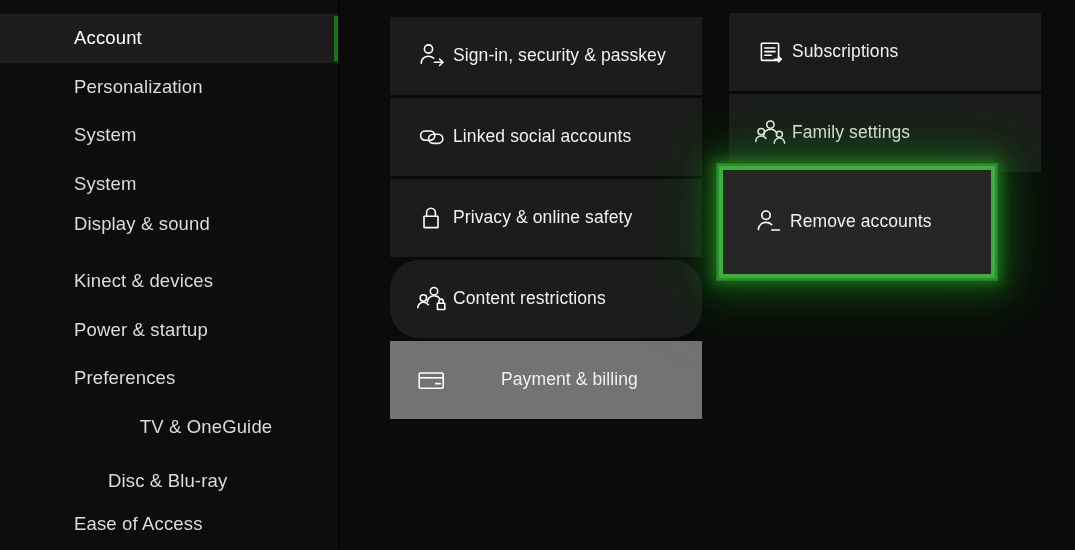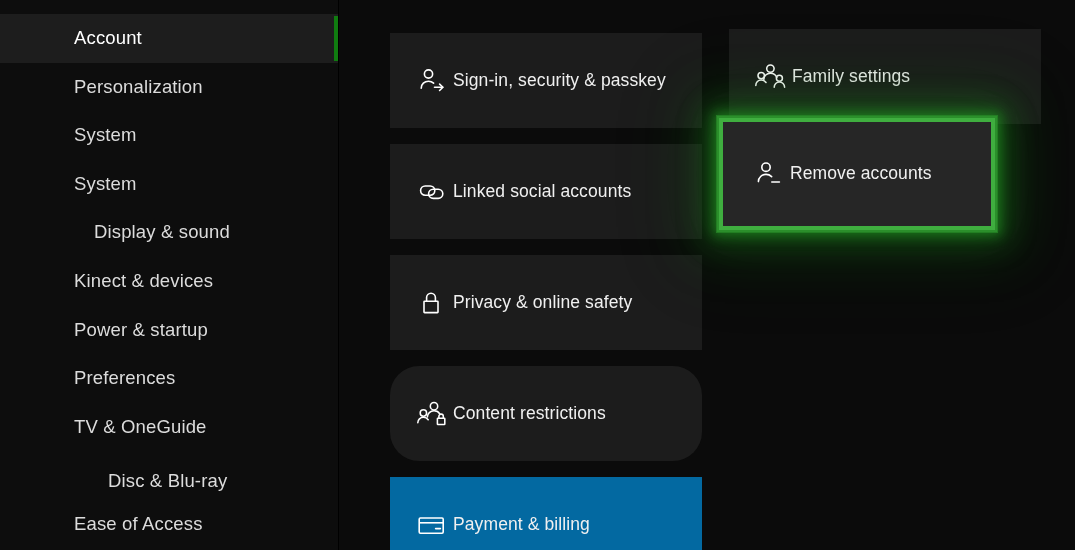--- a/index.html
+++ b/index.html
@@ -72,26 +72,25 @@
   .col {
     position: absolute;
     top: 0;
   }
   #col-mid  { left: 390px; width: 312px; }
   #col-right{ left: 729px; width: 312px; }
 
   .tile {
     position: relative;
     background: #1c1c1c;
-    height: 95px;
+    height: 78px;
     margin-bottom: 3px;
     display: flex;
     align-items: center;
     box-sizing: border-box;
-    margin-top: 16px;
   }
   .tile .tile-icon {
     width: 42px;
     min-width: 42px;
     margin-left: 21px;
     display: flex;
     align-items: center;
     justify-content: center;
     color: #ffffff;
   }
@@ -152,41 +151,41 @@
     <div class="nav-item" style="top:14px;">
       <span class="nav-label">System</span>
 
     </div>
 
     <div class="nav-item" style="top:14px;">
       <span class="nav-label">System</span>
 
     </div>
 
-    <div class="nav-item" style="top:14px;margin-left:20px;">
+    <div class="nav-item" style="top:6px;">
       <span class="nav-label">Display &amp; sound</span>
 
     </div>
 
     <div class="nav-item" style="top:14px;">
       <span class="nav-label">Kinect &amp; devices</span>
 
     </div>
 
     <div class="nav-item" style="top:14px;">
       <span class="nav-label">Power &amp; startup</span>
 
     </div>
 
     <div class="nav-item" style="top:14px;">
       <span class="nav-label">Preferences</span>
 
     </div>
 
-    <div class="nav-item" style="top:14px;">
+    <div class="nav-item" style="top:14px;justify-content:center;">
       <span class="nav-label">TV &amp; OneGuide</span>
 
     </div>
 
     <div class="nav-item" style="top:20px;margin-left:34px;">
       <span class="nav-label">Disc &amp; Blu-ray</span>
 
     </div>
 
     <div class="nav-item" style="top:14px;">
@@ -237,35 +236,46 @@
           <path d="M11.4 18.0c0-3.5 2.9-6.2 6.6-6.2 2.5 0 4.7 1.2 5.8 3.1" stroke-linecap="round"></path>
           <circle cx="7.4" cy="14.0" r="3.2"></circle>
           <path d="M1.8 23.8c0-3.1 2.5-5.5 5.6-5.5 2.0 0 3.8 1.0 4.8 2.5" stroke-linecap="round"></path>
           <rect x="21.4" y="19.2" width="7.4" height="6.2" rx="0.5"></rect>
           <path d="M22.9 19.2v-1.9a2.2 2.2 0 0 1 4.4 0v1.9" stroke-linecap="round"></path>
         </svg>
       </span>
       <span class="tile-label">Content restrictions</span>
     </div>
 
-    <div class="tile" style="background: #0369a1;">
+    <div class="tile" style="background: #737373; gap: 48px;">
       <span class="tile-icon">
         <svg width="32" height="30" viewBox="0 0 32 30" fill="none" stroke="#ffffff" stroke-width="1.6">
           <rect x="3.2" y="8.0" width="24.0" height="15.2" rx="1.2"></rect>
           <path d="M3.2 12.8h24.0"></path>
           <path d="M19.6 18.6h4.8" stroke-linecap="round"></path>
         </svg>
       </span>
       <span class="tile-label">Payment &amp; billing</span>
     </div>
 
   </div>
 
   <div class="col" id="col-right">
 
+    <div class="tile" style="background: rgb(28, 28, 28);">
+      <span class="tile-icon">
+        <svg width="30" height="30" viewBox="0 0 30 30" fill="none" stroke="#ffffff" stroke-width="1.6">
+          <rect x="5.4" y="6.2" width="17.2" height="17.2" rx="0.8"></rect>
+          <path d="M8.8 11.0h10.2M8.8 14.6h10.2M8.8 18.2h6.4" stroke-linecap="round"></path>
+          <path d="M18.4 22.2h6.6" stroke-linecap="round"></path>
+          <path d="M22.4 19.6l2.8 2.6-2.8 2.6" stroke-linecap="round" stroke-linejoin="round"></path>
+        </svg>
+      </span>
+      <span class="tile-label">Subscriptions</span>
+    </div>
 
     <div class="tile" style="background: rgb(28, 28, 28);">
       <span class="tile-icon">
         <svg width="32" height="30" viewBox="0 0 32 30" fill="none" stroke="#ffffff" stroke-width="1.55">
           <circle cx="15.4" cy="6.6" r="3.7"></circle>
           <path d="M8.8 17.4c0-3.5 2.9-6.2 6.6-6.2 3.0 0 5.5 1.8 6.3 4.3" stroke-linecap="round"></path>
           <circle cx="6.2" cy="13.6" r="3.2"></circle>
           <path d="M0.8 23.4c0-3.1 2.4-5.5 5.4-5.5 2.0 0 3.8 1.0 4.8 2.6" stroke-linecap="round"></path>
           <circle cx="24.4" cy="16.2" r="3.0"></circle>
           <path d="M19.2 25.2c0-2.9 2.3-5.2 5.2-5.2s5.2 2.3 5.2 5.2" stroke-linecap="round"></path>

